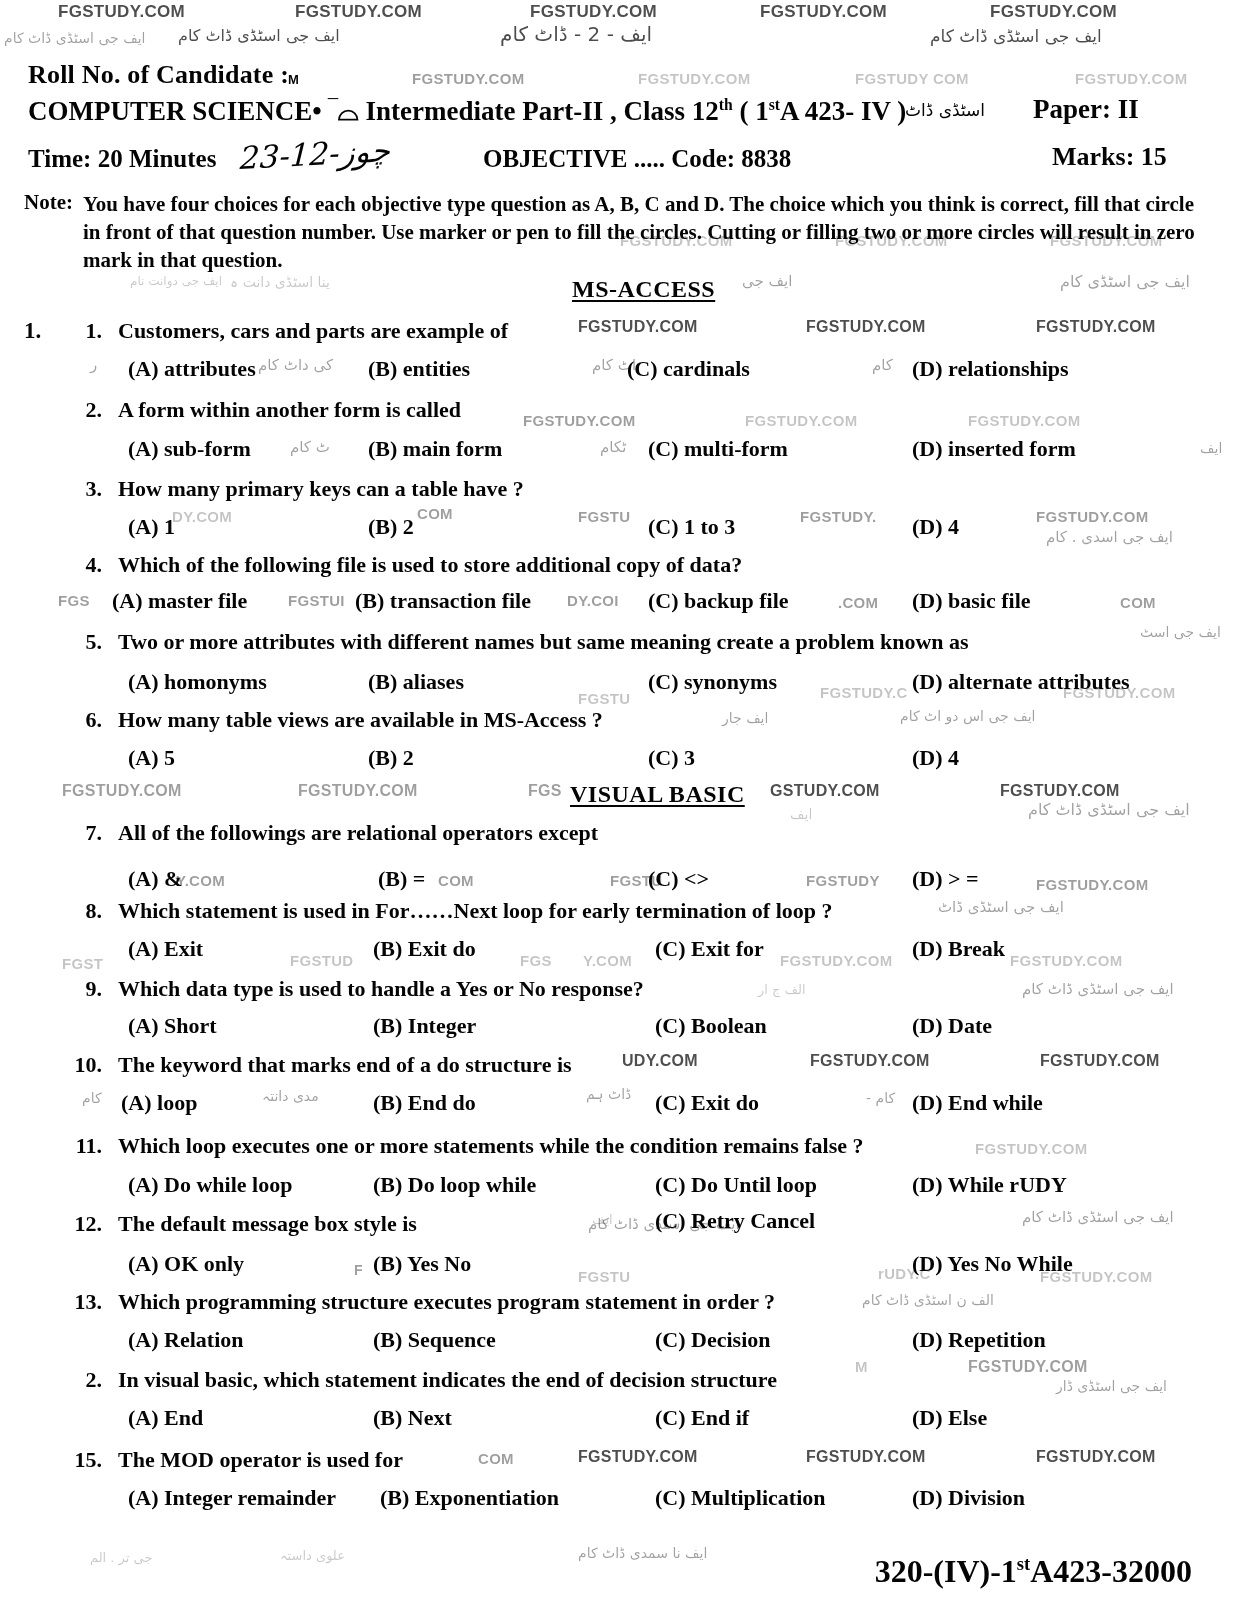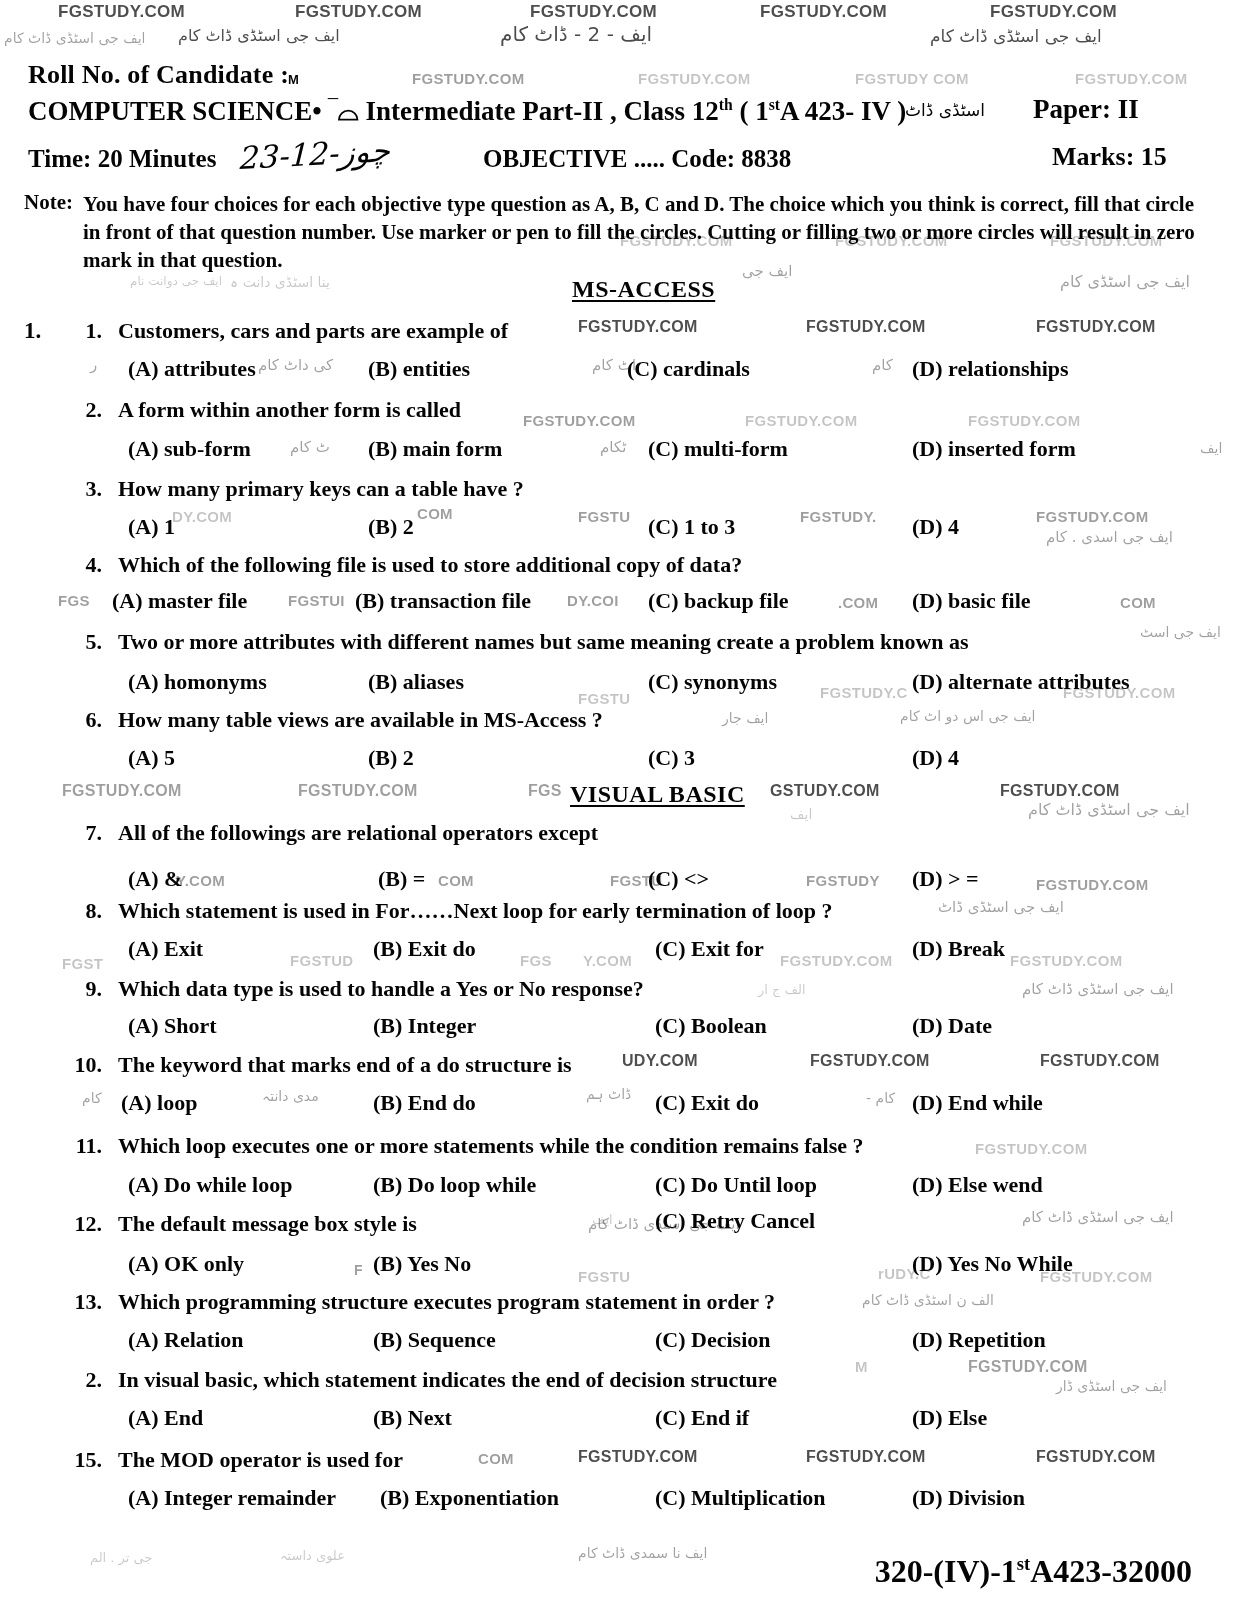--- a/index.html
+++ b/index.html
@@ -235,21 +235,21 @@
       <div class="wm " style="left: 578px; top: 1448px; font-size: 16px;">FGSTUDY.COM</div>
       <div class="wm " style="left: 806px; top: 1448px; font-size: 16px;">FGSTUDY.COM</div>
       <div class="wm " style="left: 1036px; top: 1448px; font-size: 16px;">FGSTUDY.COM</div>
     </div>
   <div id="wm-urdu-layer">
       <div class="wm-ur " style="left: 930px; top: 26px; font-size: 17px;">ایف جی اسٹڈی ڈاٹ کام</div>
       <div class="wm-ur " style="left: 500px; top: 22px; font-size: 20px;">ایف - 2 - ڈاٹ کام</div>
       <div class="wm-ur " style="left: 178px; top: 26px; font-size: 16px;">ایف جی اسٹڈی ڈاٹ کام</div>
       <div class="wm-ur lite" style="left: 4px; top: 30px; font-size: 14px;">ایف جی اسٹڈی ڈاٹ کام</div>
       <div class="wm-ur lite" style="left: 1060px; top: 272px; font-size: 16px;">ایف جی اسٹڈی کام</div>
-      <div class="wm-ur lite" style="left: 742px; top: 262px; font-size: 15px;">ایف جی</div>
+      <div class="wm-ur lite" style="left: 742px; top: 272px; font-size: 15px;">ایف جی</div>
       <div class="wm-ur vlite" style="left: 230px; top: 274px; font-size: 14px;">ینا اسٹڈی دانت ہ</div>
       <div class="wm-ur vlite" style="left: 130px; top: 274px; font-size: 12px;">ایف جی دوانت نام</div>
       <div class="wm-ur lite" style="left: 258px; top: 356px; font-size: 15px;">کی داٹ کام</div>
       <div class="wm-ur lite" style="left: 592px; top: 356px; font-size: 15px;">اٹ کام</div>
       <div class="wm-ur lite" style="left: 872px; top: 356px; font-size: 15px;">کام</div>
       <div class="wm-ur lite" style="left: 90px; top: 356px; font-size: 15px;">ر</div>
       <div class="wm-ur lite" style="left: 290px; top: 438px; font-size: 15px;">ٹ کام</div>
       <div class="wm-ur lite" style="left: 600px; top: 438px; font-size: 15px;">ٹکام</div>
       <div class="wm-ur lite" style="left: 1200px; top: 440px; font-size: 14px;">ایف</div>
       <div class="wm-ur lite" style="left: 1046px; top: 528px; font-size: 15px;">ایف جی اسدی . کام</div>
@@ -358,21 +358,21 @@
       <div class="q-text" style="top: 1052px;">The keyword that marks end of a do structure is</div>
       <div class="opt" style="left: 121px; top: 1090px;">(A)  loop</div>
       <div class="opt" style="left: 373px; top: 1090px;">(B)  End do</div>
       <div class="opt" style="left: 655px; top: 1090px;">(C)  Exit do</div>
       <div class="opt" style="left: 912px; top: 1090px;">(D)  End while</div>
       <div class="q-num" style="left: 58px; top: 1133px;">11.</div>
       <div class="q-text" style="top: 1133px;">Which loop executes one or more statements while the condition remains false ?</div>
       <div class="opt" style="left: 128px; top: 1172px;">(A)  Do while loop</div>
       <div class="opt" style="left: 373px; top: 1172px;">(B)  Do loop while</div>
       <div class="opt" style="left: 655px; top: 1172px;">(C)  Do Until loop</div>
-      <div class="opt" style="left: 912px; top: 1172px;">(D)  Else wend</div>
+      <div class="opt" style="left: 912px; top: 1172px;">(D)  While rUDY</div>
       <div class="q-num" style="left: 58px; top: 1211px;">12.</div>
       <div class="q-text" style="top: 1211px;">The default message box style is</div>
       <div class="opt" style="left: 128px; top: 1251px;">(A)  OK only</div>
       <div class="opt" style="left: 373px; top: 1251px;">(B)  Yes No</div>
       <div class="opt" style="left: 655px; top: 1208px;">(C)  Retry Cancel</div>
       <div class="opt" style="left: 912px; top: 1251px;">(D)  Yes No While</div>
       <div class="q-num" style="left: 58px; top: 1289px;">13.</div>
       <div class="q-text" style="top: 1289px;">Which programming structure executes program statement in order ?</div>
       <div class="opt" style="left: 128px; top: 1327px;">(A)  Relation</div>
       <div class="opt" style="left: 373px; top: 1327px;">(B)  Sequence</div>

